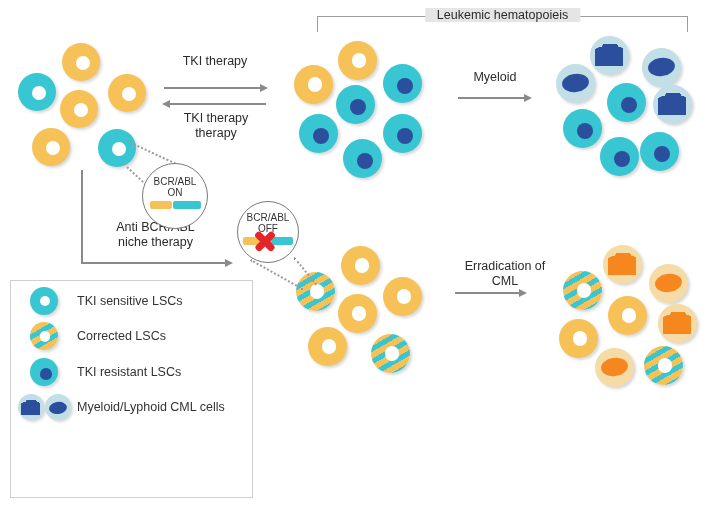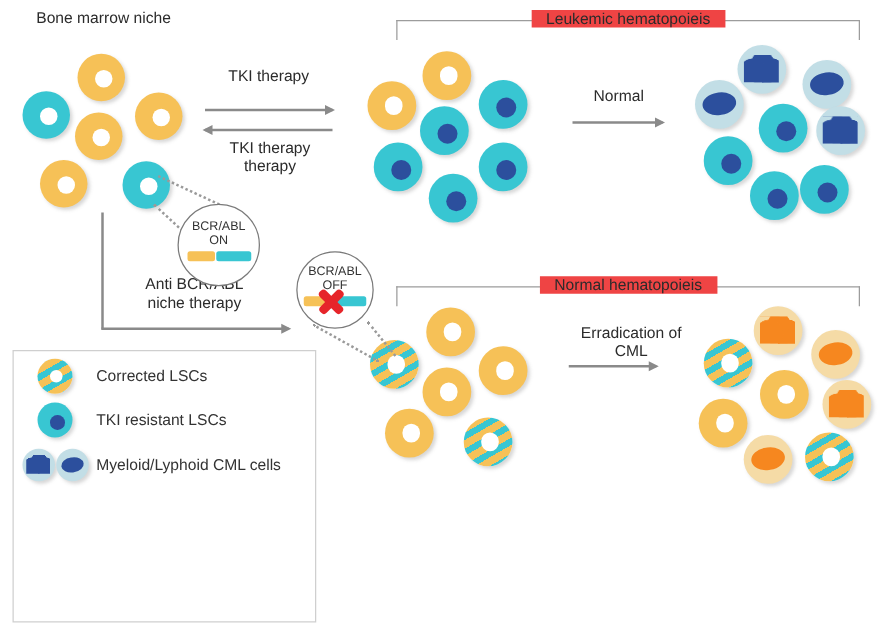--- a/index.html
+++ b/index.html
@@ -40,21 +40,21 @@
     border-left:8px solid var(--line); border-top:4px solid transparent; border-bottom:4px solid transparent;}
   .arrow.head-left::before{content:""; position:absolute; left:-2px; top:-3.2px;
     border-right:8px solid var(--line); border-top:4px solid transparent; border-bottom:4px solid transparent;}
   .vline{position:absolute; width:1.5px; background:var(--line);}
   .dotline{position:absolute; border-top:2px dotted #9a9a9a; transform-origin:0 0; z-index:1;}
 
   
   .bracket{position:absolute; height:15px;
     border-top:1.5px solid #9c9c9c; border-left:1.5px solid #9c9c9c; border-right:1.5px solid #9c9c9c;}
   .bracket-label{position:absolute; top:-9px; left:50%; transform:translateX(-50%);
-    background:#ef4444; padding:0 12px; font-size:12.5px; white-space:nowrap;}
+    background:#e5e5e5; padding:0 12px; font-size:12.5px; white-space:nowrap;}
 
   
   .magnifier{position:absolute; background:#fff; border:1.5px solid #7a7a7a; border-radius:50%;
     display:flex; flex-direction:column; align-items:center; z-index:5; box-sizing:border-box;}
   .mag-text{font-size:10px; line-height:10.5px; text-align:center; color:#333;}
   .gene-bar{display:flex; margin-top:2.5px; position:relative;}
   .seg-y{height:8px; background:var(--yellow); border-radius:2px;}
   .seg-t{height:8px; background:var(--teal); border-radius:2px; margin-left:1px;}
   .xmark{position:absolute; top:-7px; width:22px; height:22px; z-index:6;}
   .xmark span{position:absolute; left:-1px; top:8px; width:24px; height:6.5px; background:var(--red); border-radius:3px;}
@@ -67,35 +67,34 @@
   .legend-row{display:flex; align-items:center; height:35.5px;}
   .legend-icons{width:66px; display:flex; justify-content:center; align-items:center; gap:1px; position:relative;}
   .legend-icons .cell{position:relative; flex:none;}
   .legend-label{font-size:12.5px; color:#333; white-space:nowrap;}
 </style>
 </head>
 <body>
 
 <div id="stage">
 
-  <div class="txt title" style="left:29px; top:7px;">Bone marrow niche</div>
 
   <div class="txt" style="left:160px; top:54px; width:110px;">TKI therapy</div>
   <div class="arrow head-right" style="left:164px; top:87px; width:102px;"></div>
   <div class="arrow head-left" style="left:164px; top:103px; width:102px;"></div>
   <div class="txt" style="left:158px; top:111px; width:116px;">
     <span>TKI therapy</span><br>
     <span>therapy</span>
   </div>
 
   <div class="bracket" style="left:317px; top:16px; width:369px;">
     <div class="bracket-label">Leukemic hematopoieis</div>
   </div>
 
-  <div class="txt" style="left:455px; top:70px; width:80px;">Normal</div>
+  <div class="txt" style="left:455px; top:70px; width:80px;">Myeloid</div>
   <div class="arrow head-right" style="left:458px; top:97px; width:72px;"></div>
 
   <div class="dotline" style="left:127px; top:140px; width:78px; transform:rotate(24.9deg);"></div>
   <div class="dotline" style="left:124px; top:163px; width:35px; transform:rotate(42.7deg);"></div>
 
   <div class="magnifier" style="left:142px; top:163px; width:66px; height:66px; padding-top:13px;">
     <div class="mag-text">
       <span>BCR/ABL</span><br>
       <span>ON</span>
     </div>
@@ -123,34 +122,39 @@
     <div class="gene-bar">
       <div class="seg-y" style="width:22px;"></div>
       <div class="seg-t" style="width:27px;"></div>
       <div class="xmark" style="left:11px;">
           <span></span>
           <span></span>
         </div>
     </div>
   </div>
 
-  <div class="bracket" style="left:317px; top:229px; width:369px;">
-    <div class="bracket-label">Normal hematopoieis</div>
-  </div>
 
   <div class="txt" style="left:453px; top:259px; width:104px;">
     <span>Erradication of</span><br>
     <span>CML</span>
   </div>
   <div class="arrow head-right" style="left:455px; top:292px; width:70px;"></div>
 
   <div class="legend">
     <div>
         <div class="legend-row">
           <div class="legend-icons">
+            <div class="cell sensitive" style="height: 28px; width: 28px;">
+              <div class="hole"></div>
+            </div>
+          </div>
+          <div class="legend-label">TKI sensitive LSCs</div>
+        </div>
+        <div class="legend-row">
+          <div class="legend-icons">
             <div class="cell corrected" style="height: 28px; width: 28px;">
               <div class="hole"></div>
             </div>
           </div>
           <div class="legend-label">Corrected LSCs</div>
         </div>
         <div class="legend-row">
           <div class="legend-icons">
             <div class="cell resistant" style="height: 28px; width: 28px;">
               <div class="nucleus"></div>

